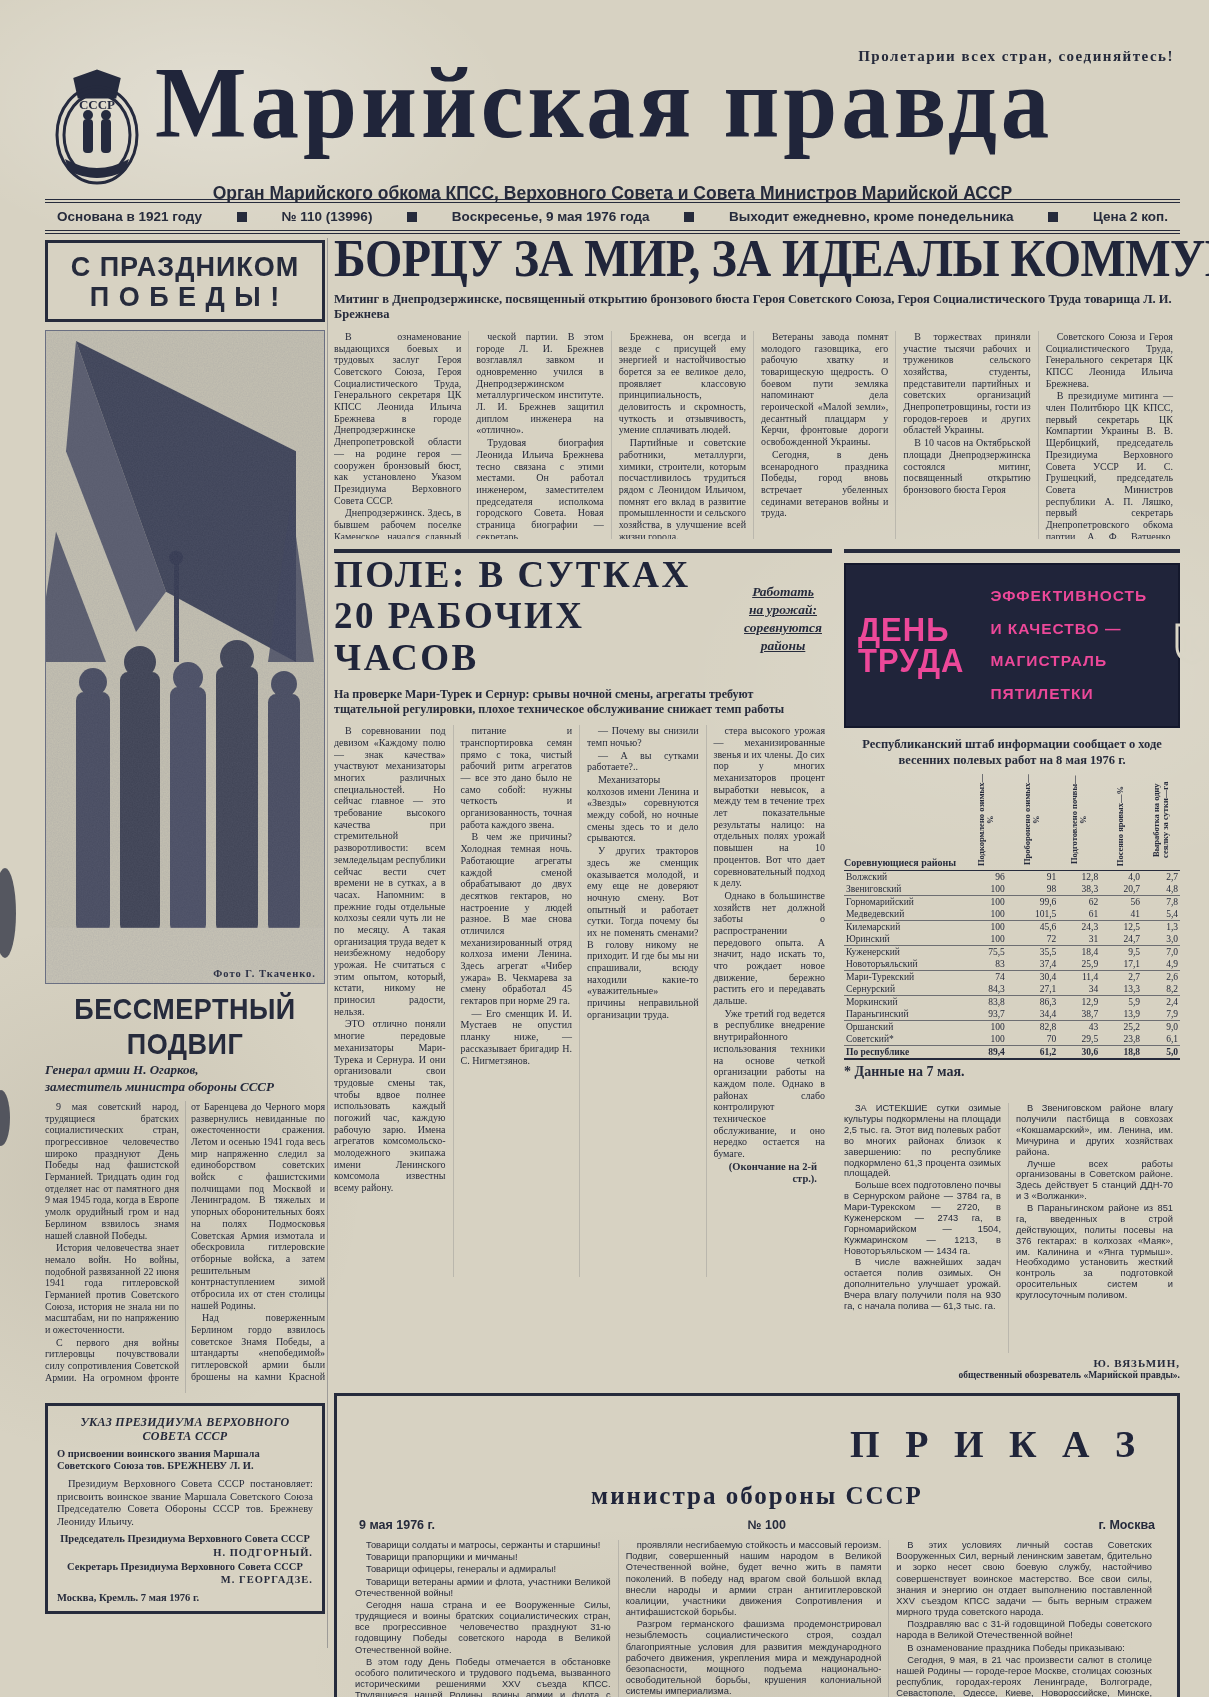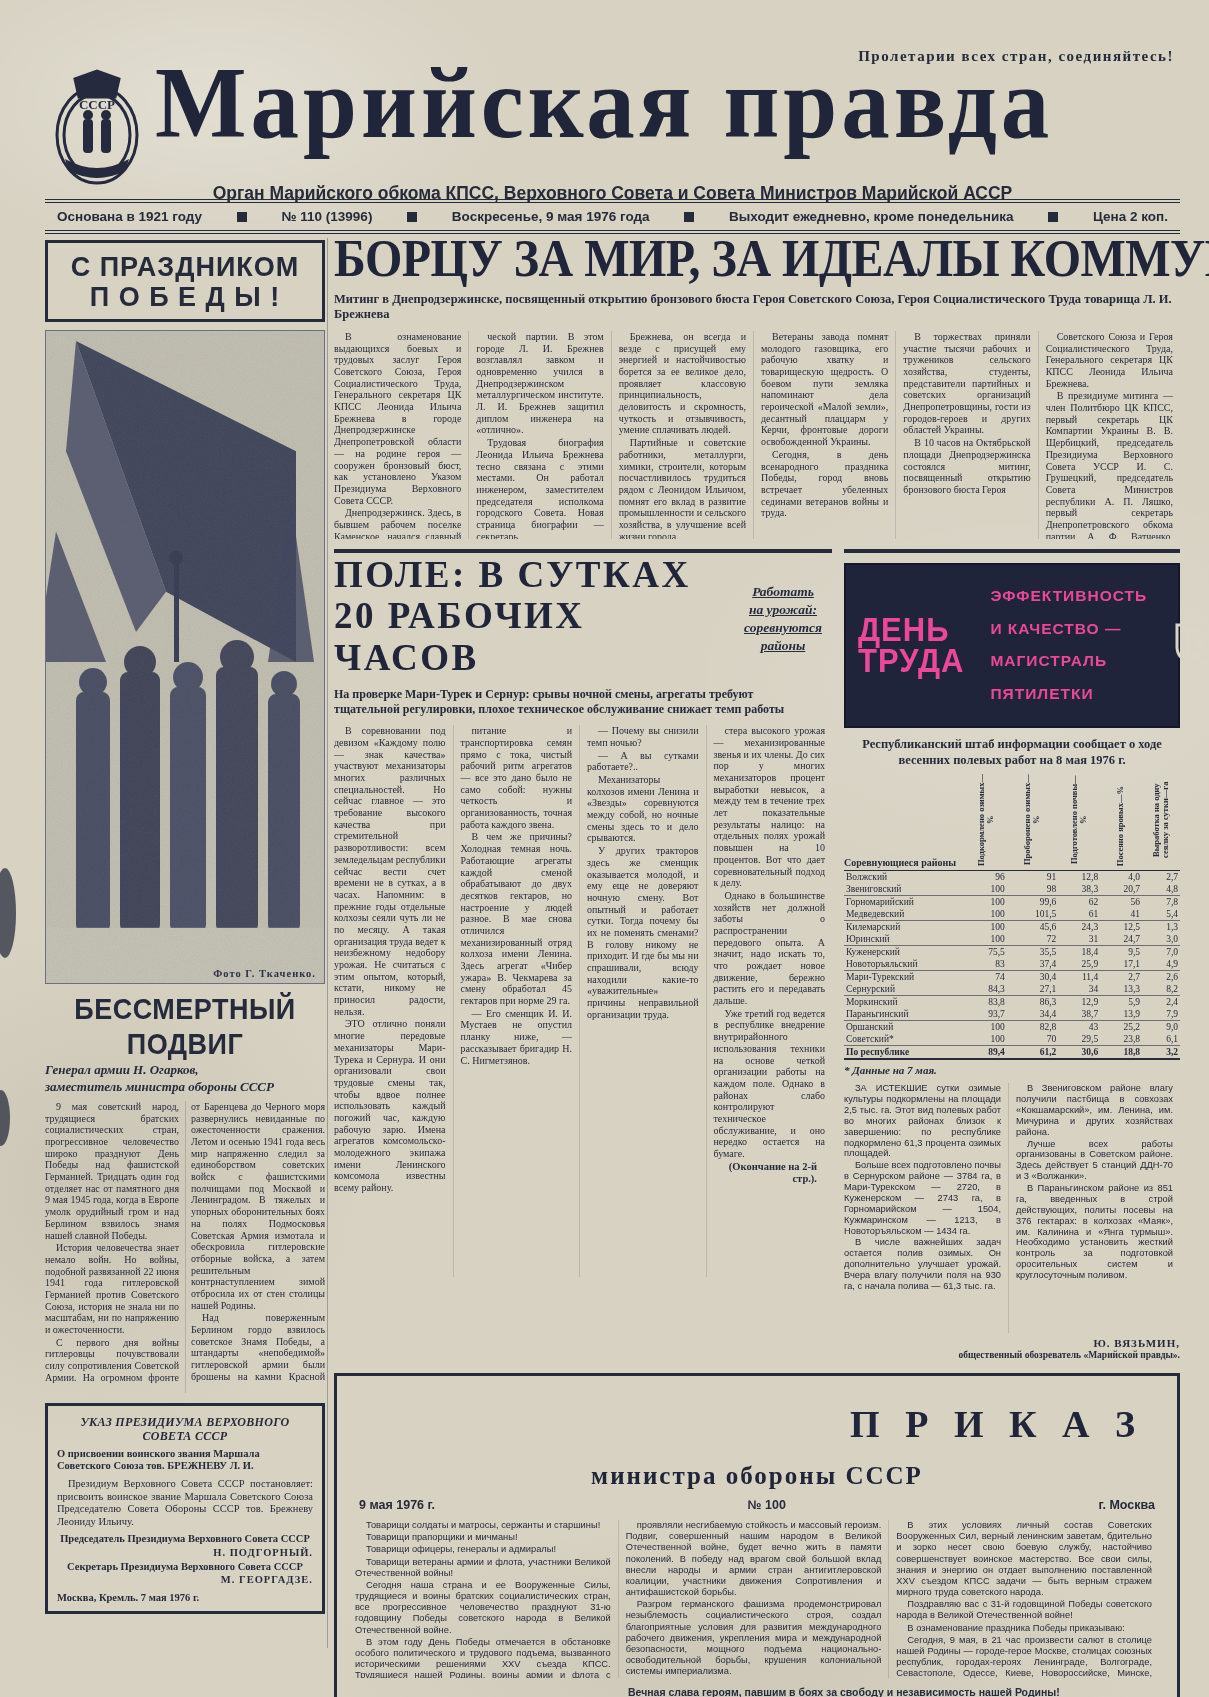--- a/index.html
+++ b/index.html
@@ -84,21 +84,21 @@
   table.dt-table{width:100%;border-collapse:collapse;font-size:9.5px;}
   .dt-table thead th{border-bottom:1px solid #262b3c;vertical-align:bottom;padding:2px 0;}
   .dt-table th.rowhead{text-align:left;font-weight:bold;font-size:10px;width:36%;}
   .dt-table .vert{writing-mode:vertical-rl;transform:rotate(180deg);display:inline-block;
     font-size:8.5px;font-weight:bold;line-height:1.1;max-height:92px;}
   .dt-table tbody td{padding:1px 2px;}
   .dt-table tbody td.name{text-align:left;}
   .dt-table tbody td:not(.name){text-align:right;}
   .dt-table tbody tr:nth-child(odd):not(:first-child) td{border-top:1px solid rgba(38,43,60,.6);}
   .dt-table tbody tr:last-child td{border-top:2px solid #262b3c;border-bottom:2px solid #262b3c;font-weight:bold;}
-  .footnote{font-size:11px;font-weight:bold;font-style:italic;margin:4px 0 7px;}
+  .footnote{font-size:14px;font-weight:bold;margin:4px 0 23px;}
   .dt-cols{height:250px;font-size:10px;line-height:1.17;font-family:"Liberation Sans",sans-serif;font-size:9.3px;}
   .dt-sig{margin-top:4px;}
   .dt-sig p{text-indent:0;text-align:right;font-weight:bold;}
   .dt-sig p:first-child{font-size:11px;letter-spacing:1px;}
   .dt-sig p:last-child{font-size:9.5px;}
 
   
   .prikaz{border:3px solid #262b3c;margin-top:12px;padding:10px 18px 10px;}
   .prikaz h2{text-align:right;font-size:38px;font-weight:bold;letter-spacing:8px;margin:16px;color:#20253a;}
   .prikaz h3{text-align:center;font-size:25px;font-weight:bold;letter-spacing:2px;margin:2px 0 8px;color:#20253a;}
@@ -444,21 +444,21 @@
                 <td>29,5</td>
                 <td>23,8</td>
                 <td>6,1</td>
               </tr>
               <tr>
                 <td class="name">По республике</td>
                 <td>89,4</td>
                 <td>61,2</td>
                 <td>30,6</td>
                 <td>18,8</td>
-                <td>3,2</td>
+                <td>5,0</td>
               </tr>
             </tbody>
           </table>
         <div class="footnote">* Данные на 7 мая.</div>
         <div class="cols dt-cols">
           <div class="col">
               <p>ЗА ИСТЕКШИЕ сутки озимые культуры подкормлены на площади 2,5 тыс. га. Этот вид полевых работ во многих районах близок к завершению: по республике подкормлено 61,3 процента озимых площадей.</p>
               <p>Больше всех подготовлено почвы в Сернурском районе — 3784 га, в Мари-Турекском — 2720, в Куженерском — 2743 га, в Горномарийском — 1504, Кужмаринском — 1213, в Новоторъяльском — 1434 га.</p>
               <p>В числе важнейших задач остается полив озимых. Он дополнительно улучшает урожай. Вчера влагу получили поля на 930 га, с начала полива — 61,3 тыс. га.</p>
             </div>

